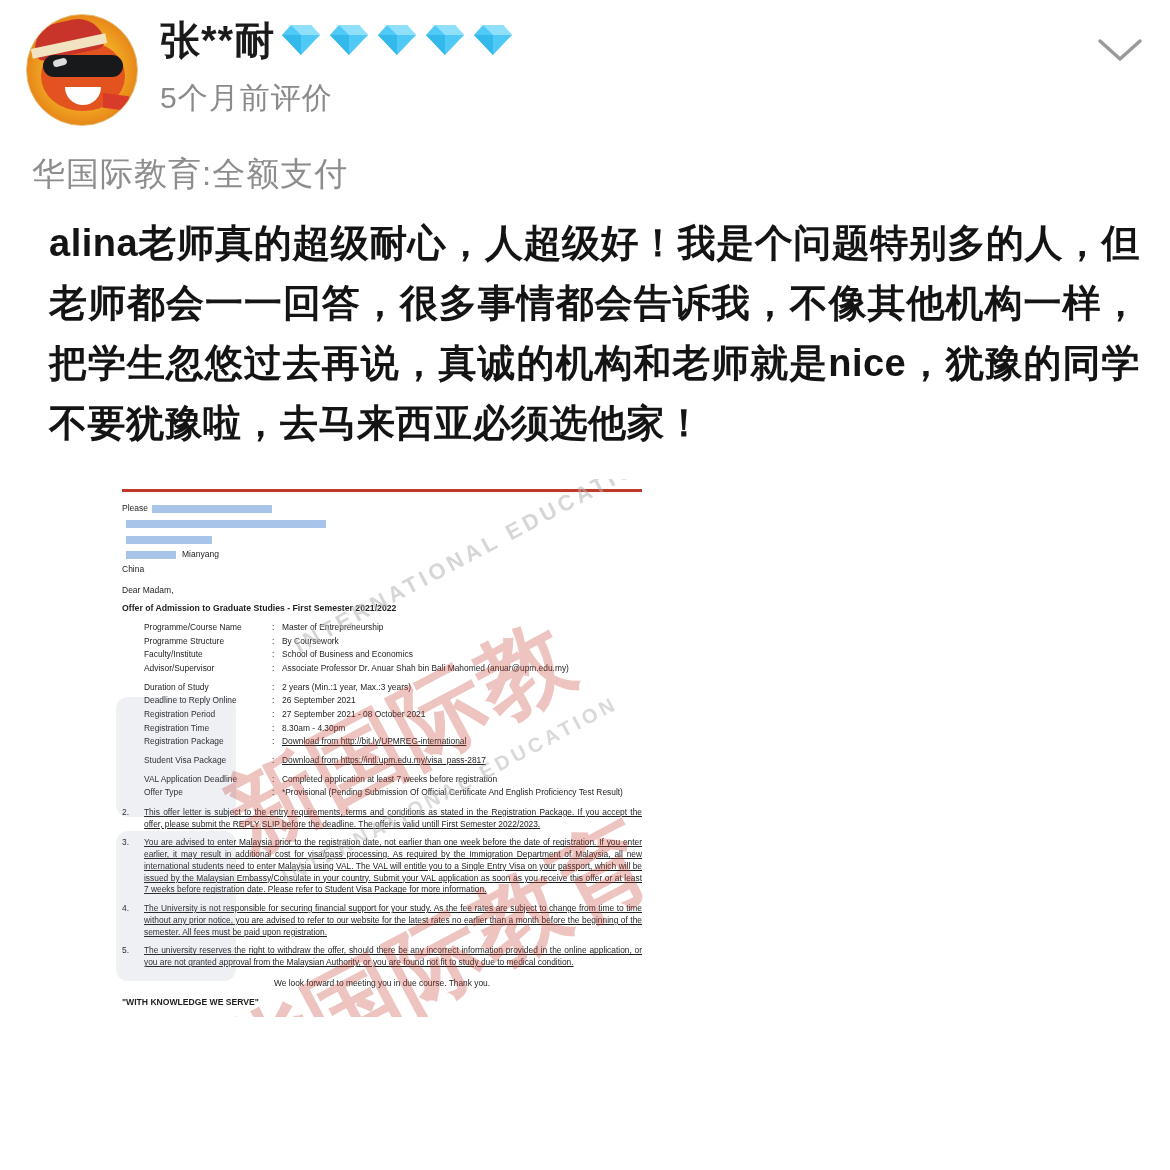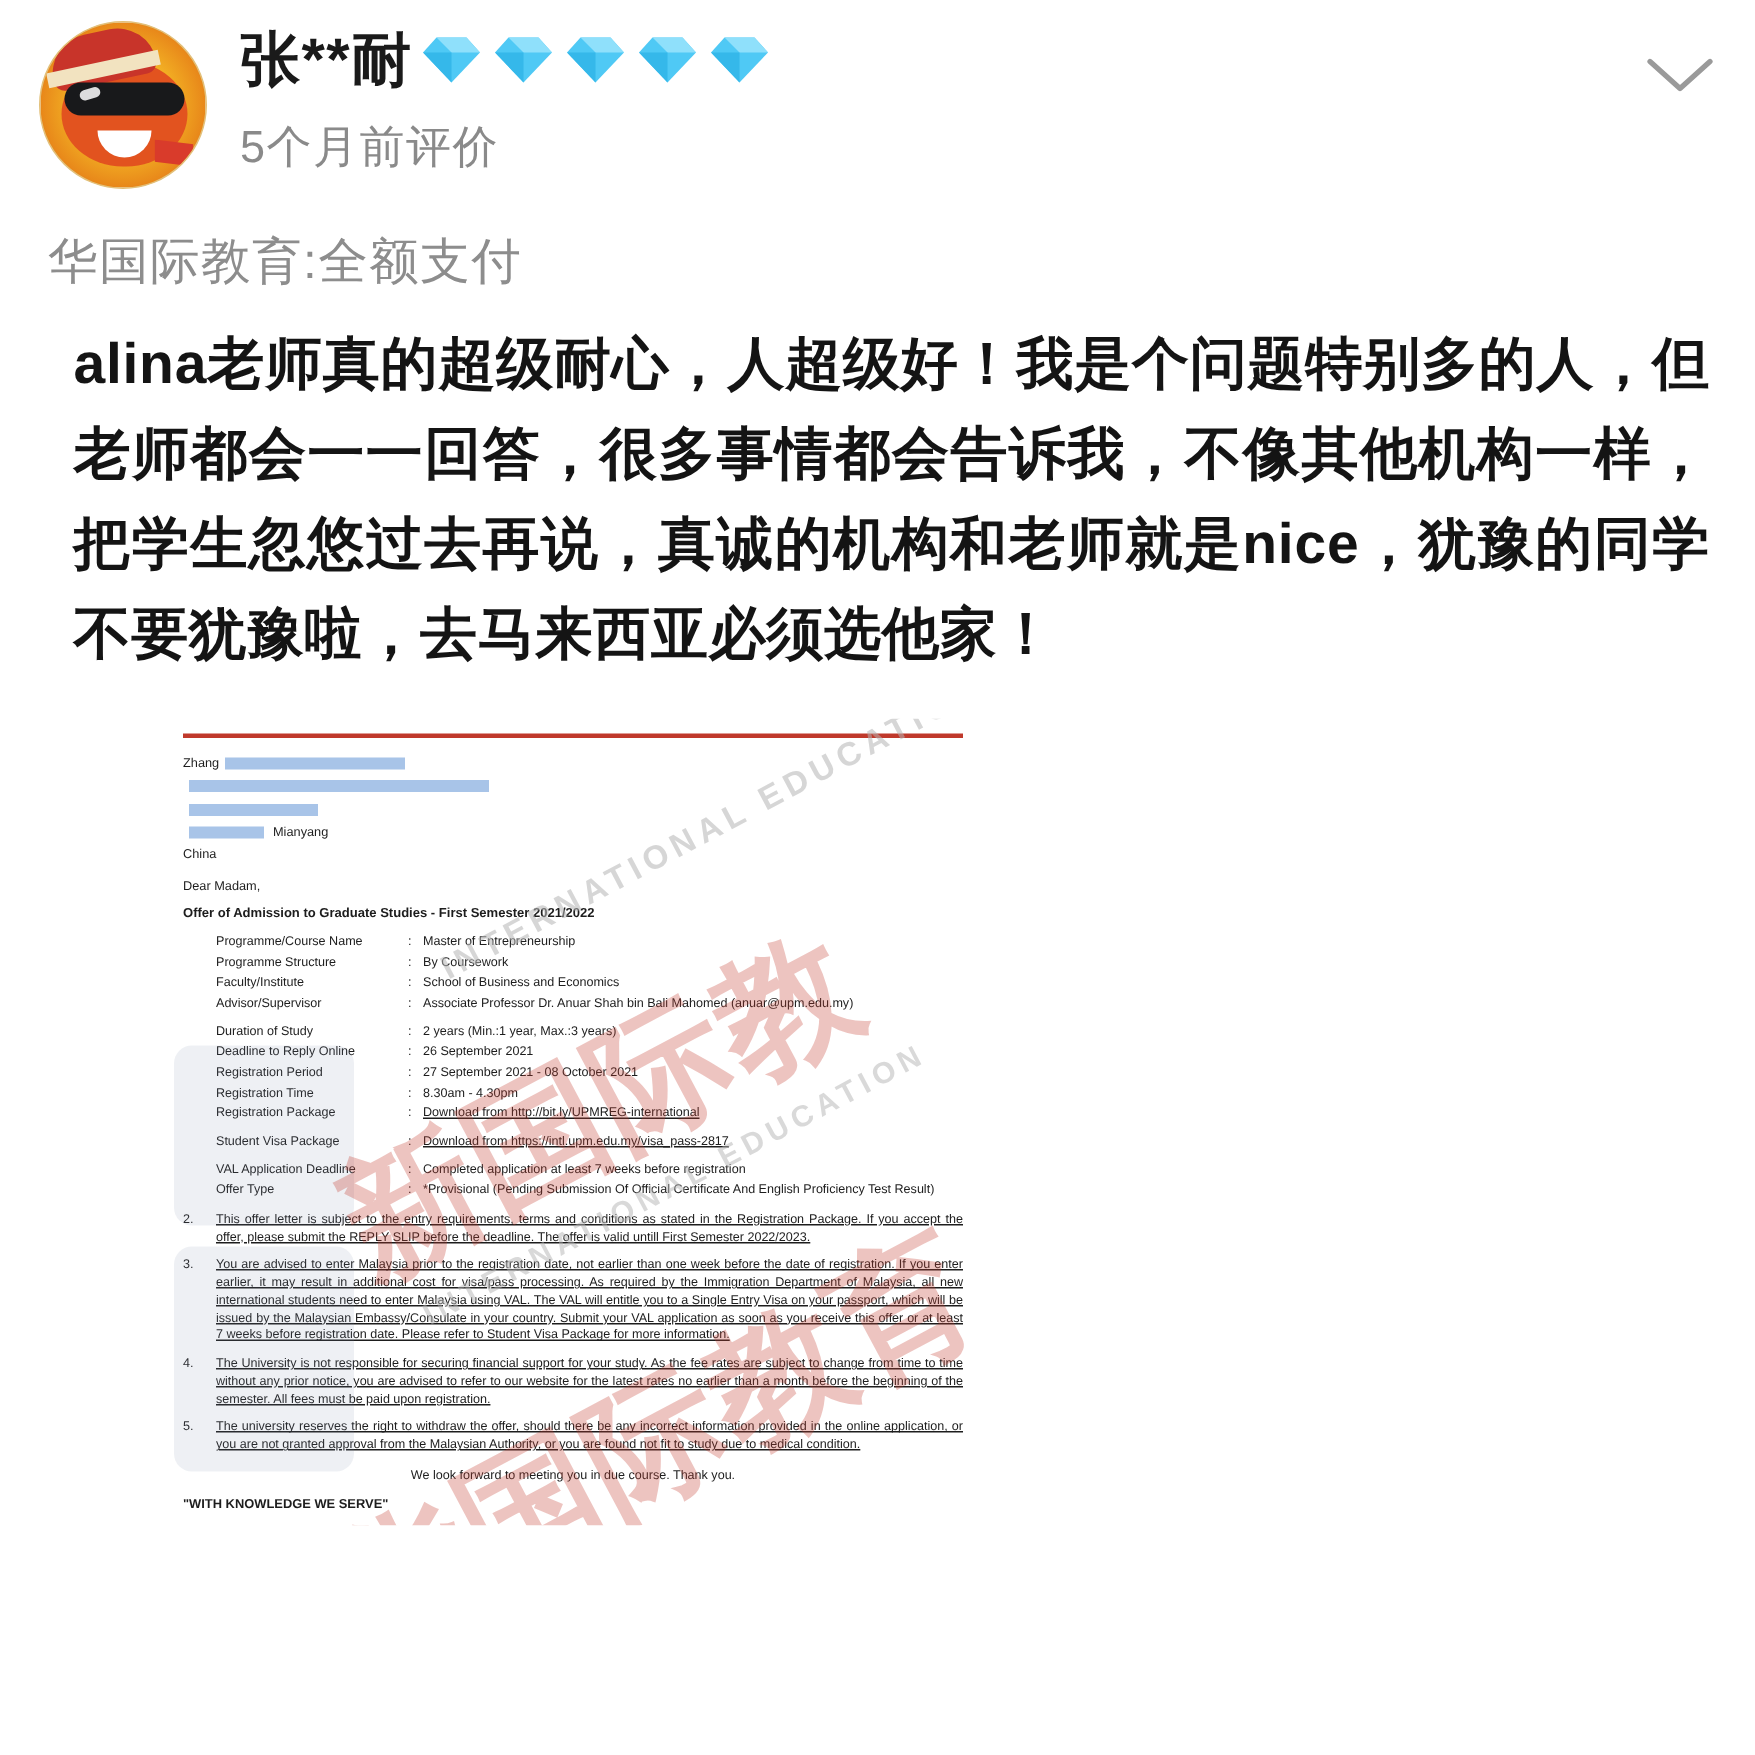--- a/index.html
+++ b/index.html
@@ -311,21 +311,21 @@
 
   <div class="pay-method">华国际教育:全额支付</div>
 
   <div class="review-body">alina老师真的超级耐心，人超级好！我是个问题特别多的人，但老师都会一一回答，很多事情都会告诉我，不像其他机构一样，把学生忽悠过去再说，真诚的机构和老师就是nice，犹豫的同学不要犹豫啦，去马来西亚必须选他家！</div>
 
   <div class="doc-wrap">
     <div class="doc">
       <div class="topline"></div>
 
       <div class="addr">
-        <div><span>Zhang</span><span class="bar" style="width:120px"></span></div>
+        <div><span>Please</span><span class="bar" style="width:120px"></span></div>
         <div class="blk"><span class="bar" style="width:200px"></span></div>
         <div class="blk"><span class="bar" style="width:86px"></span></div>
         <div class="blk"><span class="bar" style="width:50px"></span><span style="margin-left:6px">Mianyang</span></div>
         <div class="blk"><span>China</span></div>
       </div>
 
       <div class="salut">Dear Madam,</div>
       <div class="subject">Offer of Admission to Graduate Studies - First Semester 2021/2022</div>
 
       <table class="details">

